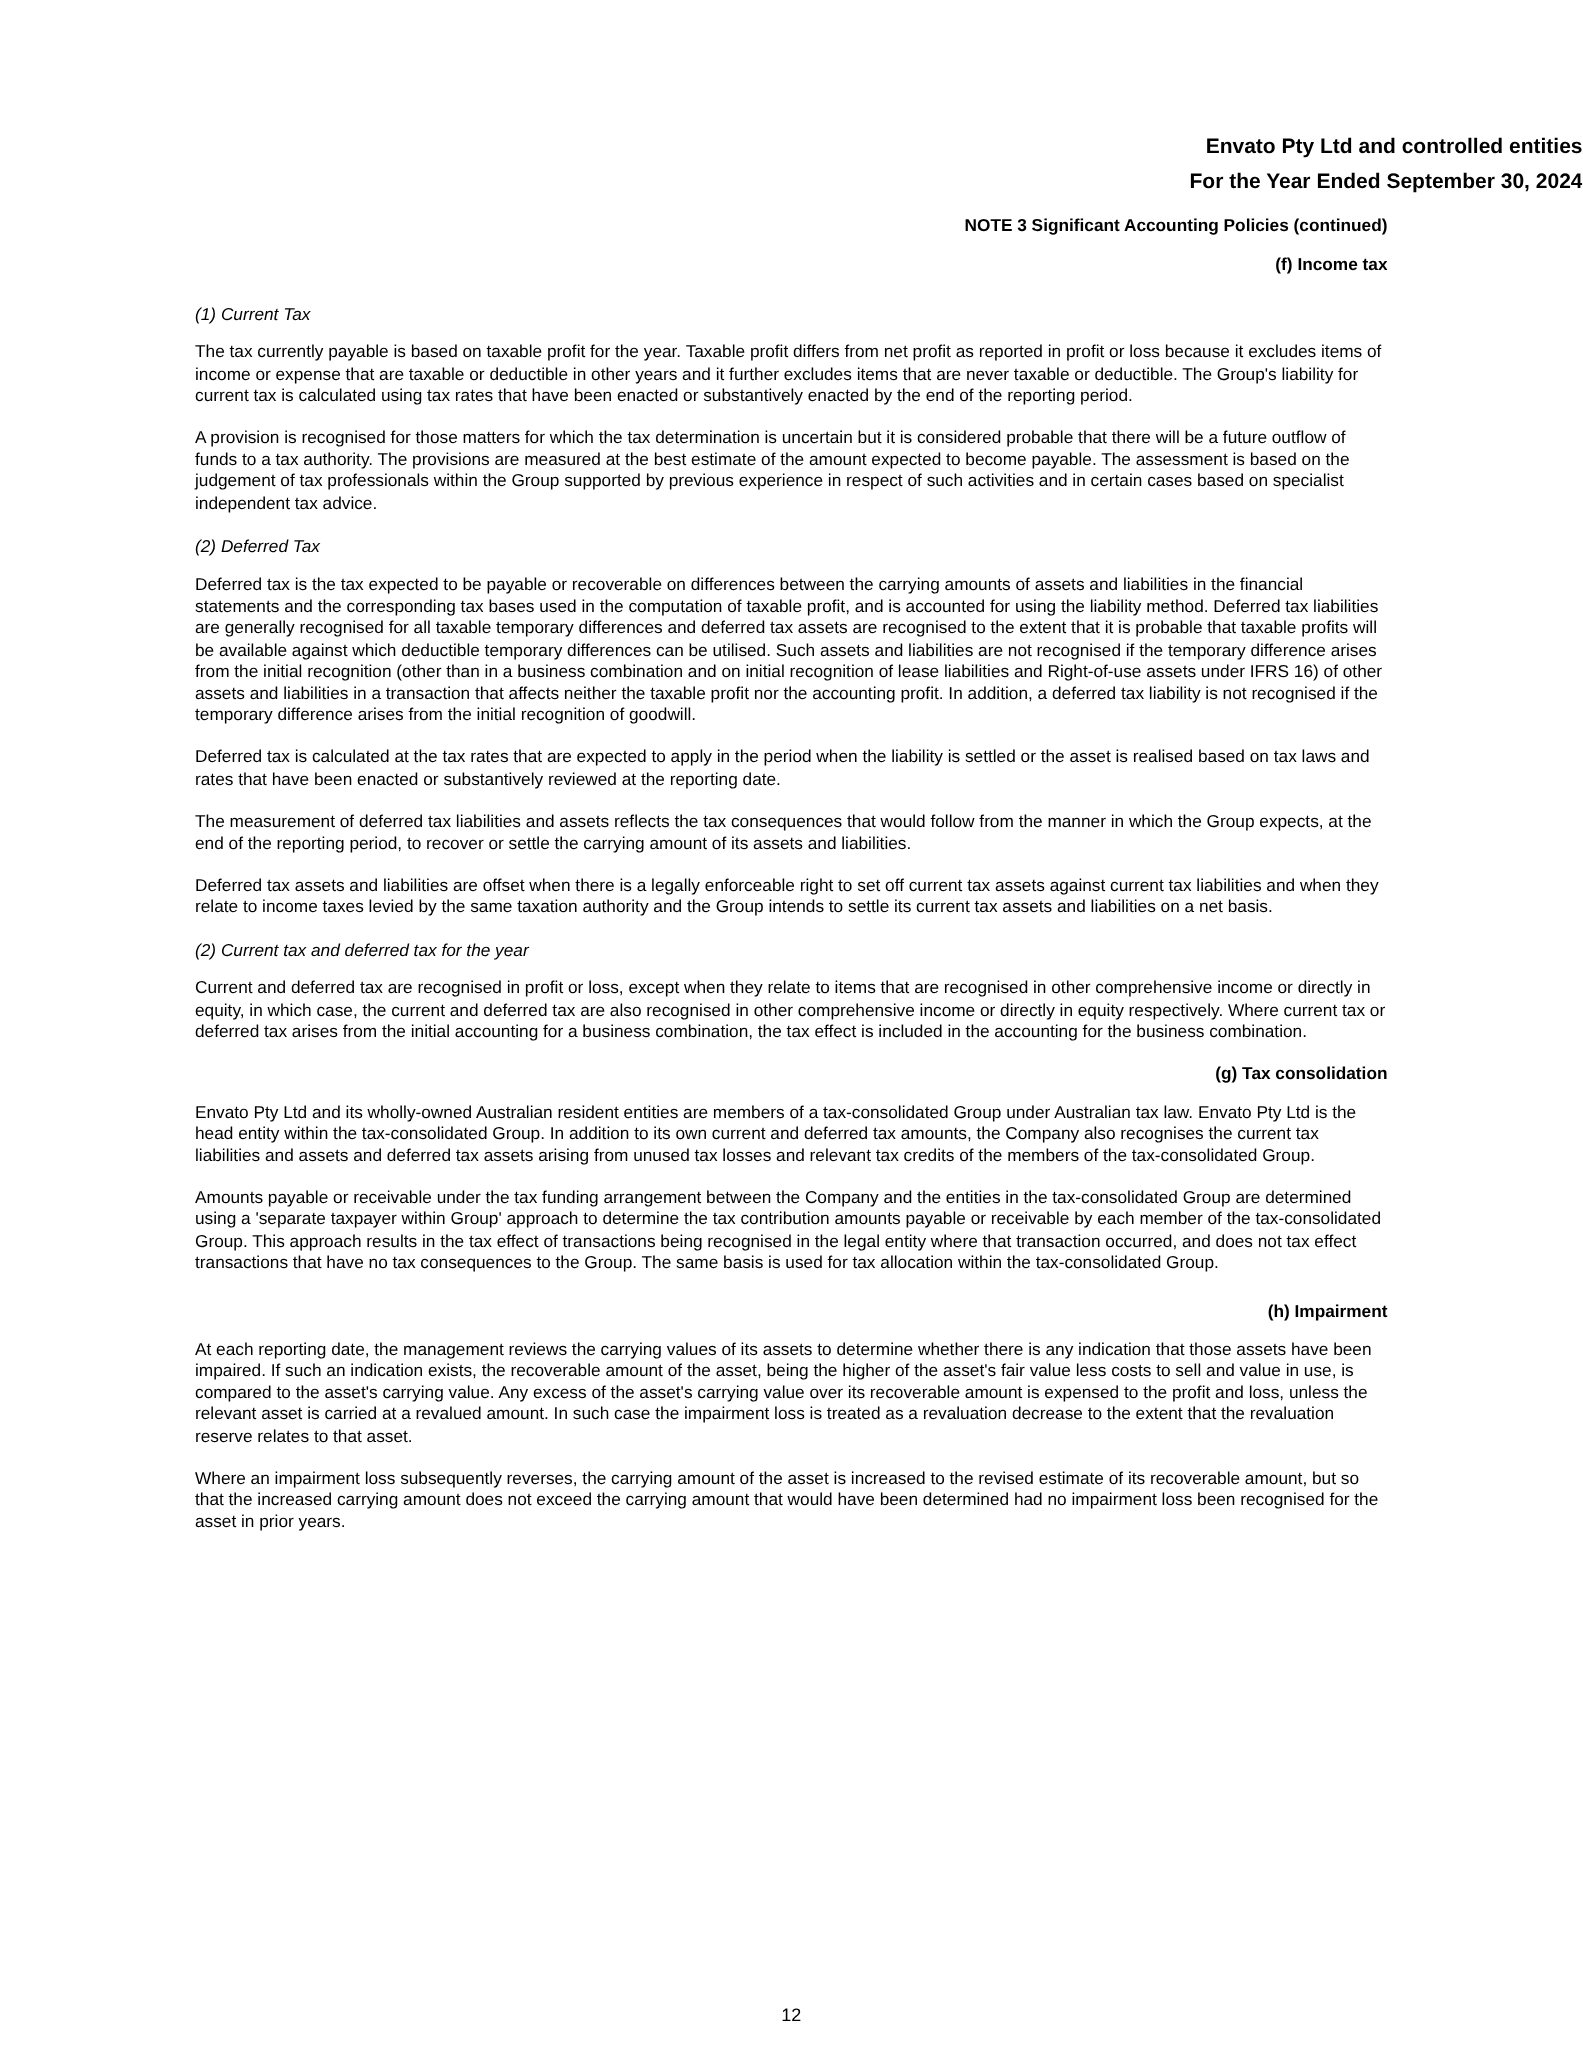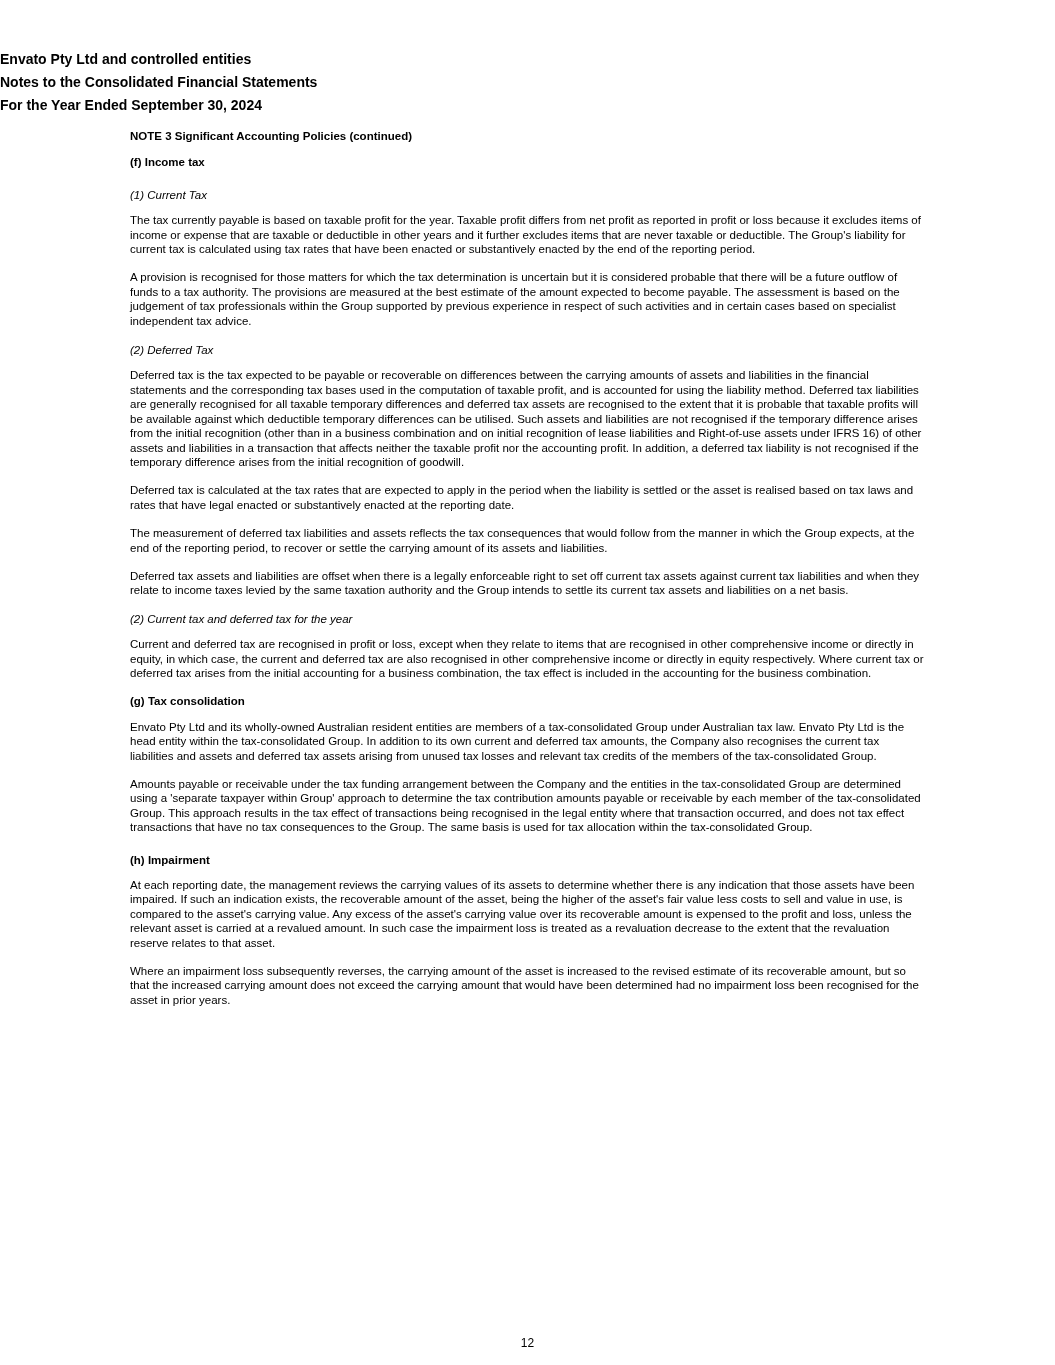--- a/index.html
+++ b/index.html
@@ -9,65 +9,64 @@
     font-family: "Liberation Sans", sans-serif;
     color: #000000;
     -webkit-font-smoothing: antialiased;
   }
   .page {
     position: relative;
     width: 1055px; height: 1365px;
     background: #ffffff;
     overflow: hidden;
   }
-  .doc-header { padding-top: 48px; text-align: left; }
+  .doc-header { padding-top: 86px; text-align: right; }
   .doc-title { font-size: 14px; font-weight: bold; line-height: 23px; }
   .doc-body {
     margin: 8px 130px 0 130px;
     font-size: 11.5px;
     line-height: 14.4px;
     text-align: left;
   }
   .doc-body p { margin: 0 0 14px 0; }
-  .h-bold { font-weight: bold; margin: 12px 0 11px 0; }
+  .h-bold { font-weight: bold; margin: 12px 0 11px 0; text-align: right; }
   .h-italic { font-style: italic; margin: 12px 0 11px 0; }
   .mt-lg { margin-top: 15px; }
   .mt-xl { margin-top: 18px; }
   .page-number {
     position: absolute;
     top: 1336px; left: 0;
     width: 100%;
     text-align: center;
     font-size: 12px;
   }
 </style>
 </head>
 <body>
 
 <div class="page">
 
   <header class="doc-header">
     <div class="doc-title">Envato Pty Ltd and controlled entities</div>
-    <div class="doc-title">Notes to the Consolidated Financial Statements</div>
     <div class="doc-title">For the Year Ended September 30, 2024</div>
   </header>
 
   <main class="doc-body">
 
     <div class="h-bold">NOTE 3 Significant Accounting Policies (continued)</div>
 
     <div class="h-bold">(f) Income tax</div>
 
     <div class="h-italic mt-xl">(1) Current Tax</div>
     <p>The tax currently payable is based on taxable profit for the year. Taxable profit differs from net profit as reported in profit or loss because it excludes items of income or expense that are taxable or deductible in other years and it further excludes items that are never taxable or deductible. The Group's liability for current tax is calculated using tax rates that have been enacted or substantively enacted by the end of the reporting period.</p>
     <p>A provision is recognised for those matters for which the tax determination is uncertain but it is considered probable that there will be a future outflow of funds to a tax authority. The provisions are measured at the best estimate of the amount expected to become payable. The assessment is based on the judgement of tax professionals within the Group supported by previous experience in respect of such activities and in certain cases based on specialist independent tax advice.</p>
 
     <div class="h-italic mt-lg">(2) Deferred Tax</div>
     <p>Deferred tax is the tax expected to be payable or recoverable on differences between the carrying amounts of assets and liabilities in the financial statements and the corresponding tax bases used in the computation of taxable profit, and is accounted for using the liability method. Deferred tax liabilities are generally recognised for all taxable temporary differences and deferred tax assets are recognised to the extent that it is probable that taxable profits will be available against which deductible temporary differences can be utilised. Such assets and liabilities are not recognised if the temporary difference arises from the initial recognition (other than in a business combination and on initial recognition of lease liabilities and Right-of-use assets under IFRS 16) of other assets and liabilities in a transaction that affects neither the taxable profit nor the accounting profit. In addition, a deferred tax liability is not recognised if the temporary difference arises from the initial recognition of goodwill.</p>
-    <p>Deferred tax is calculated at the tax rates that are expected to apply in the period when the liability is settled or the asset is realised based on tax laws and rates that have legal enacted or substantively enacted at the reporting date.</p>
+    <p>Deferred tax is calculated at the tax rates that are expected to apply in the period when the liability is settled or the asset is realised based on tax laws and rates that have been enacted or substantively reviewed at the reporting date.</p>
     <p>The measurement of deferred tax liabilities and assets reflects the tax consequences that would follow from the manner in which the Group expects, at the end of the reporting period, to recover or settle the carrying amount of its assets and liabilities.</p>
     <p>Deferred tax assets and liabilities are offset when there is a legally enforceable right to set off current tax assets against current tax liabilities and when they relate to income taxes levied by the same taxation authority and the Group intends to settle its current tax assets and liabilities on a net basis.</p>
 
     <div class="h-italic">(2) Current tax and deferred tax for the year</div>
     <p>Current and deferred tax are recognised in profit or loss, except when they relate to items that are recognised in other comprehensive income or directly in equity, in which case, the current and deferred tax are also recognised in other comprehensive income or directly in equity respectively. Where current tax or deferred tax arises from the initial accounting for a business combination, the tax effect is included in the accounting for the business combination.</p>
 
     <div class="h-bold">(g) Tax consolidation</div>
     <p>Envato Pty Ltd and its wholly-owned Australian resident entities are members of a tax-consolidated Group under Australian tax law. Envato Pty Ltd is the head entity within the tax-consolidated Group. In addition to its own current and deferred tax amounts, the Company also recognises the current tax liabilities and assets and deferred tax assets arising from unused tax losses and relevant tax credits of the members of the tax-consolidated Group.</p>
     <p>Amounts payable or receivable under the tax funding arrangement between the Company and the entities in the tax-consolidated Group are determined using a 'separate taxpayer within Group' approach to determine the tax contribution amounts payable or receivable by each member of the tax-consolidated Group. This approach results in the tax effect of transactions being recognised in the legal entity where that transaction occurred, and does not tax effect transactions that have no tax consequences to the Group. The same basis is used for tax allocation within the tax-consolidated Group.</p>
 

